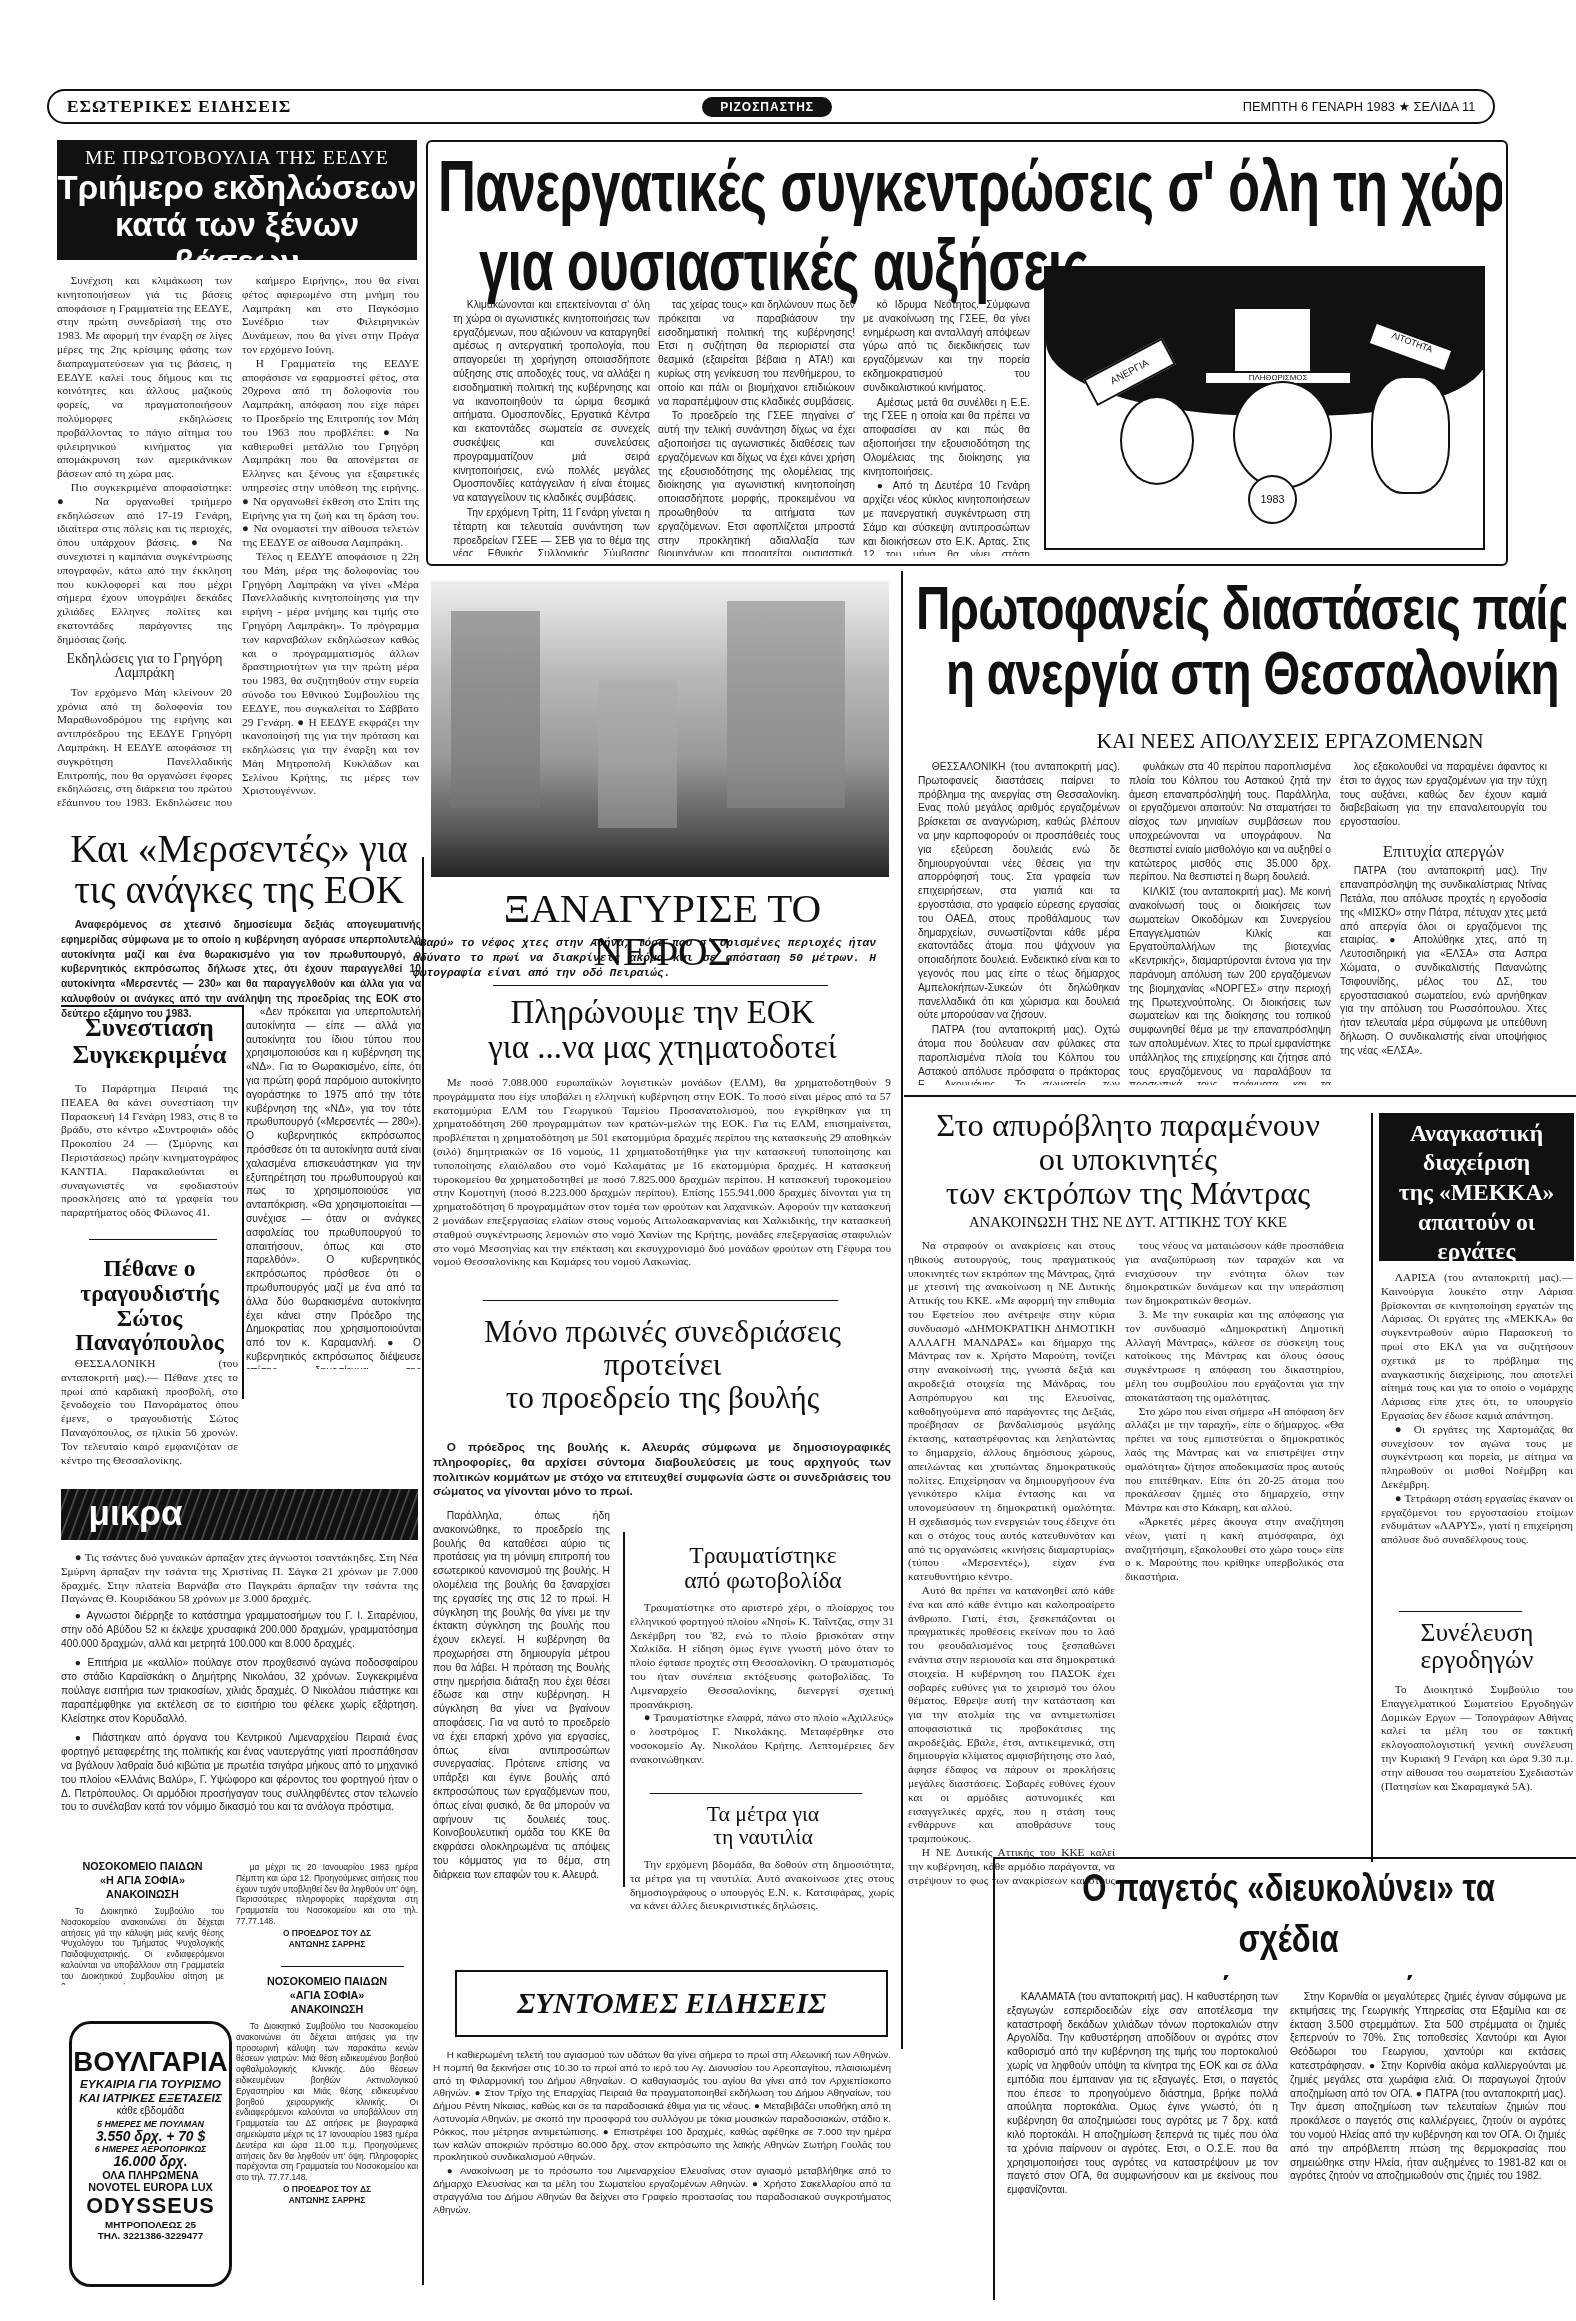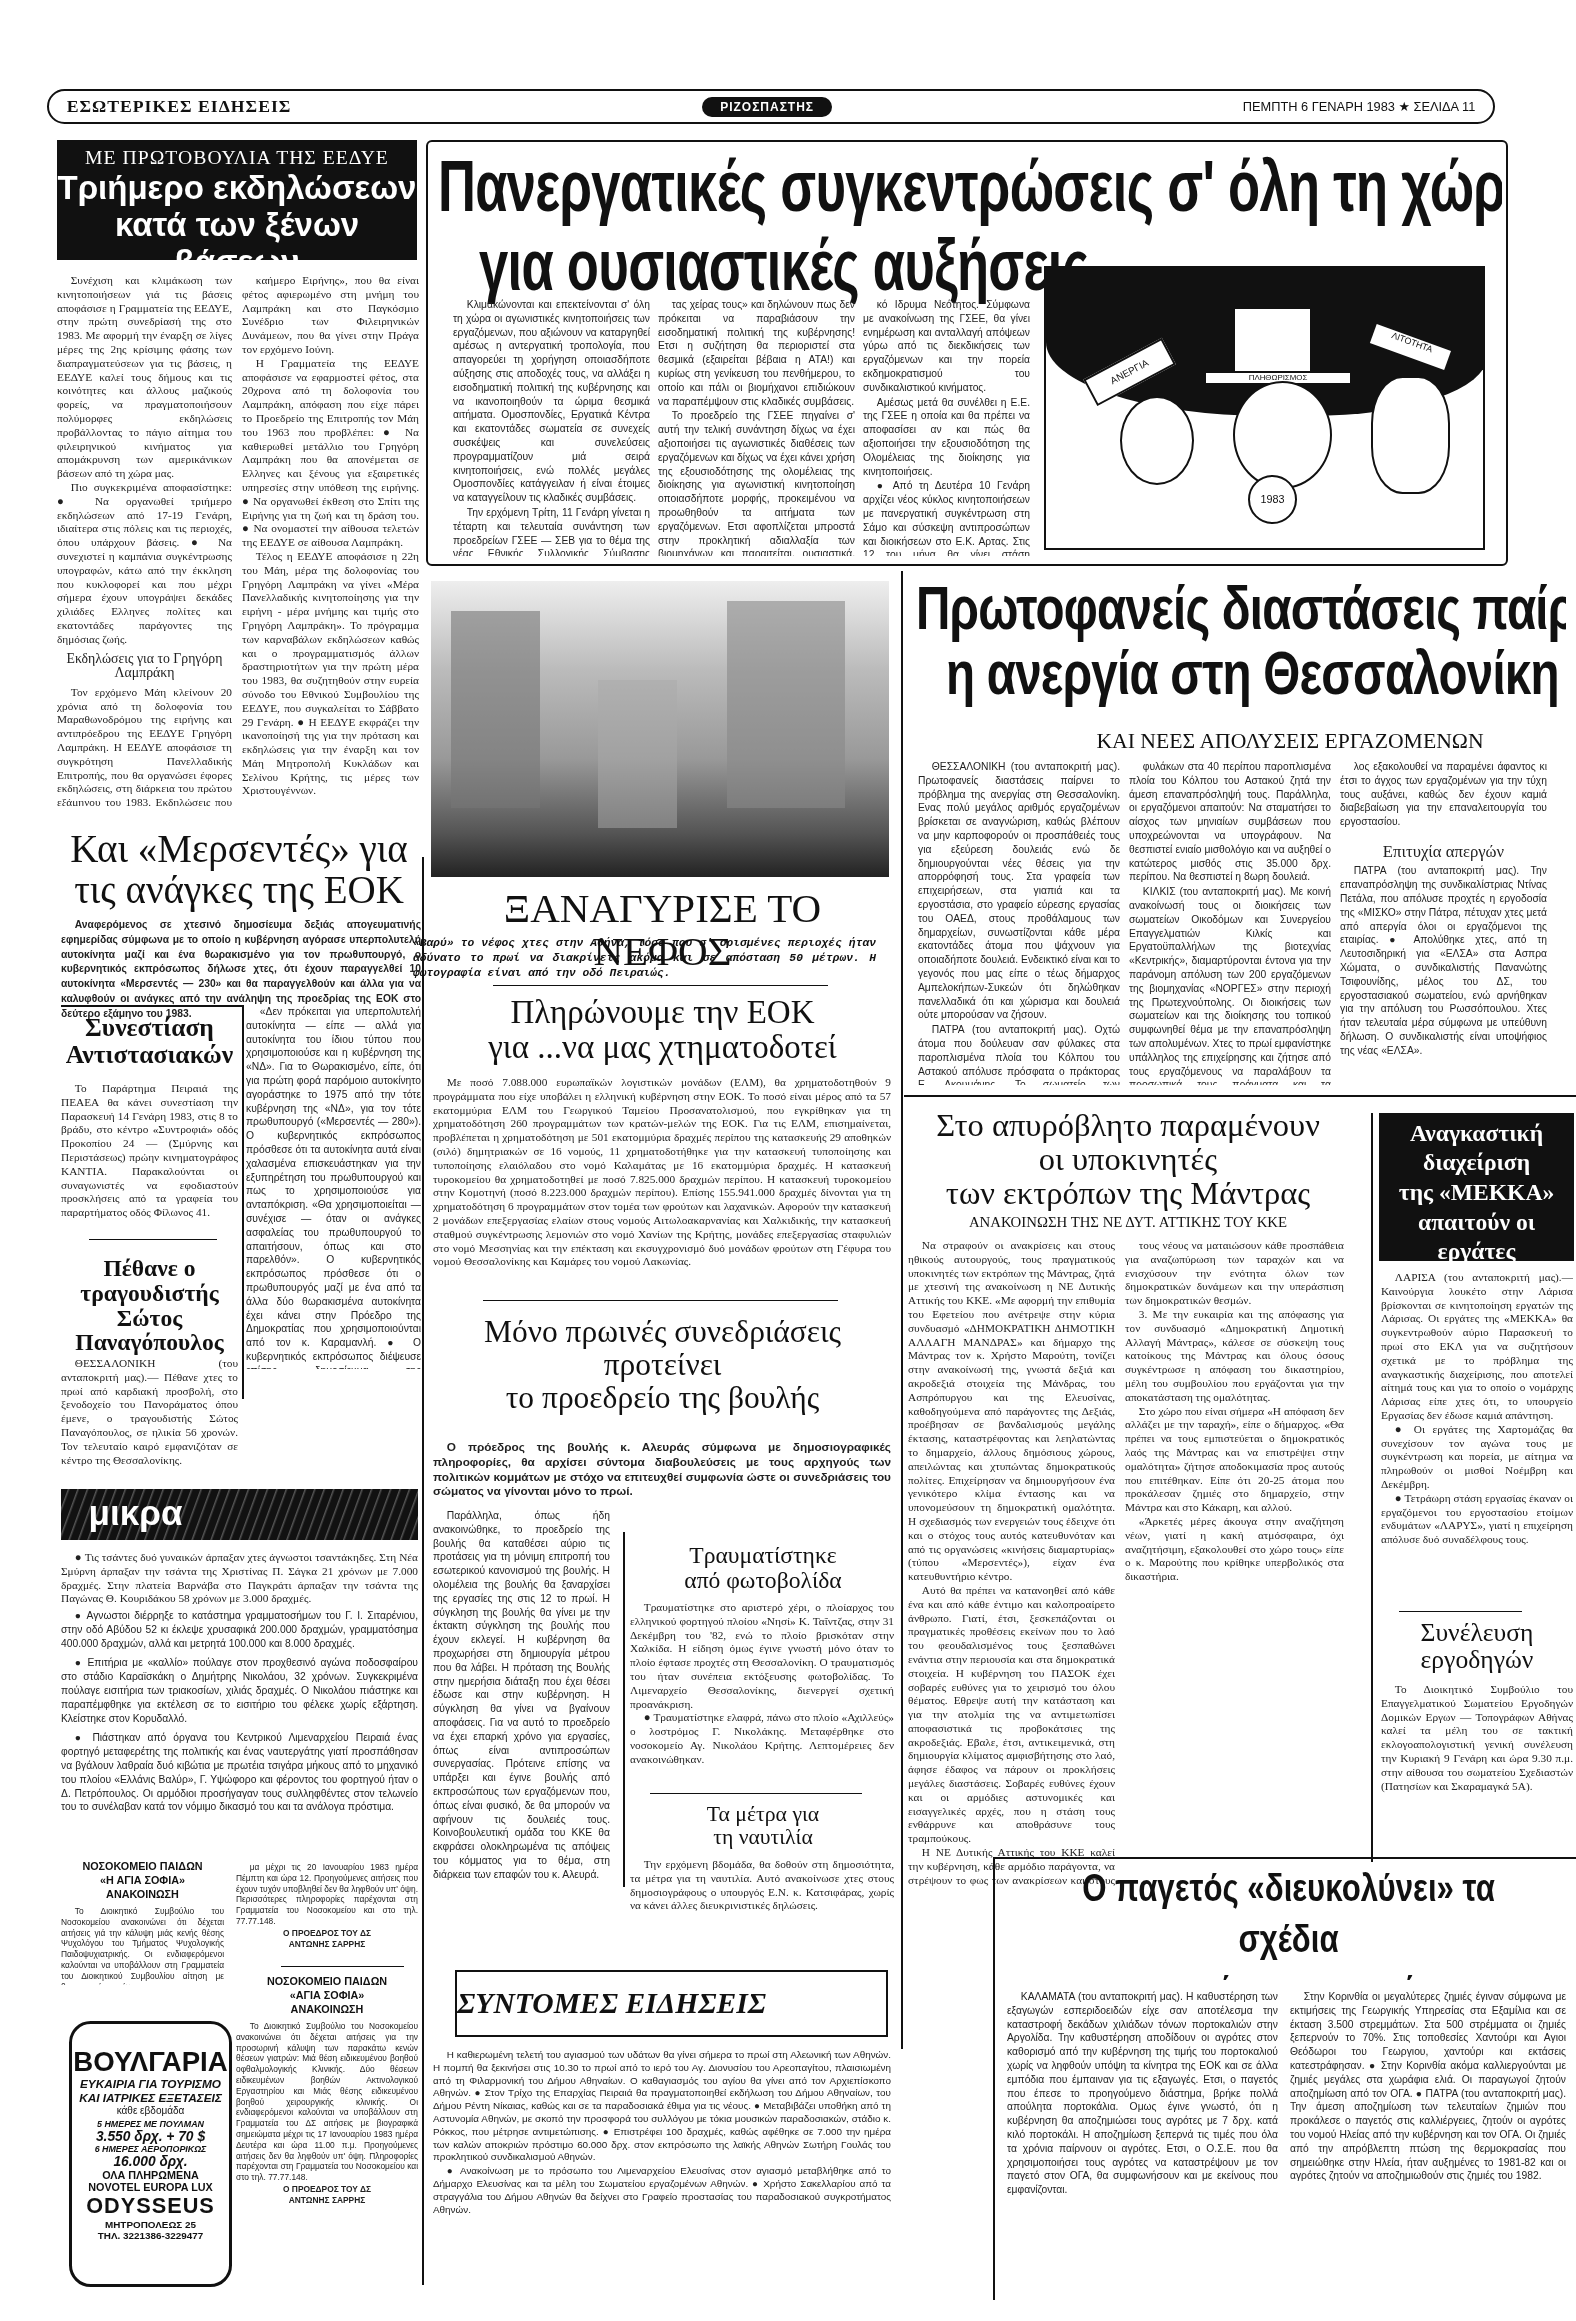--- a/index.html
+++ b/index.html
@@ -117,21 +117,21 @@
   <p>Αναφερόμενος σε χτεσινό δημοσίευμα δεξιάς απογευματινής εφημερίδας σύμφωνα με το οποίο η κυβέρνηση αγόρασε υπερπολυτελή αυτοκίνητα μαζί και ένα θωρακισμένο για τον πρωθυπουργό, ο κυβερνητικός εκπρόσωπος δήλωσε χτες, ότι έχουν παραγγελθεί 10 αυτοκίνητα «Μερσεντές — 230» και θα παραγγελθούν και άλλα για να καλυφθούν οι ανάγκες από την ανάληψη της προεδρίας της ΕΟΚ στο δεύτερο εξάμηνο του 1983.</p>
 </div>
 <div class="abs col-text" style="left:246px;top:1005px;width:175px;height:364px;overflow:hidden">
   <p>«Δεν πρόκειται για υπερπολυτελή αυτοκίνητα — είπε — αλλά για αυτοκίνητα του ίδιου τύπου που χρησιμοποιούσε και η κυβέρνηση της «ΝΔ». Για το Θωρακισμένο, είπε, ότι για πρώτη φορά παρόμοιο αυτοκίνητο αγοράστηκε το 1975 από την τότε κυβέρνηση της «ΝΔ», για τον τότε πρωθυπουργό («Μερσεντές — 280»). Ο κυβερνητικός εκπρόσωπος πρόσθεσε ότι τα αυτοκίνητα αυτά είναι χαλασμένα επισκευάστηκαν για την εξυπηρέτηση του πρωθυπουργού και πως το χρησιμοποιούσε για ανταπόκριση. «Θα χρησιμοποιείται — συνέχισε — όταν οι ανάγκες ασφαλείας του πρωθυπουργού το απαιτήσουν, όπως και στο παρελθόν». Ο κυβερνητικός εκπρόσωπος πρόσθεσε ότι ο πρωθυπουργός μαζί με ένα από τα άλλα δύο θωρακισμένα αυτοκίνητα έχει κάνει στην Πρόεδρο της Δημοκρατίας που χρησιμοποιούνται από τον κ. Καραμανλή. ● Ο κυβερνητικός εκπρόσωπος διέψευσε επίσης δημοσίευμα της «Καθημερινής» σύμφωνα με το οποίο η κυβέρνηση μελετά την αναθεώρηση της νομισματικής πολιτικής υπονοώντας σαφώς την υποτίμηση της δραχμής.</p>
 </div>
 
 <div class="abs rule" style="left:61px;top:1005px;width:182px"></div>
 <div class="abs vrule" style="left:242px;top:1005px;height:394px"></div>
 <div class="abs hl-serif" style="left:61px;top:1015px;width:177px;font-size:25.6px;font-weight:bold">
   <div>Συνεστίαση</div>
-  <div>Αντιστασιακών</div>
+  <div>Συγκεκριμένα</div>
 </div>
 <div class="abs serif-text" style="left:61px;top:1082px;width:177px">
   <p>Το Παράρτημα Πειραιά της ΠΕΑΕΑ θα κάνει συνεστίαση την Παρασκευή 14 Γενάρη 1983, στις 8 το βράδυ, στο κέντρο «Συντροφιά» οδός Προκοπίου 24 — (Σμύρνης και Περιστάσεως) πρώην κινηματογράφος ΚΑΝΤΙΑ. Παρακαλούνται οι συναγωνιστές να εφοδιαστούν προσκλήσεις από τα γραφεία του παραρτήματος οδός Φίλωνος 41.</p>
 </div>
 
 <div class="abs rule" style="left:89px;top:1239px;width:128px;height:1px"></div>
 <div class="abs hl-serif" style="left:61px;top:1256px;width:177px;font-size:23.6px;font-weight:bold">
   <div>Πέθανε ο</div>
   <div>τραγουδιστής</div>
   <div>Σώτος</div>
@@ -227,21 +227,21 @@
 
 <div class="abs rule" style="left:650px;top:1793px;width:212px;height:1px"></div>
 <div class="abs hl-serif" style="left:630px;top:1803px;width:266px;font-size:21.7px">
   <div>Τα μέτρα για</div>
   <div>τη ναυτιλία</div>
 </div>
 <div class="abs serif-text" style="left:630px;top:1858px;width:264px">
   <p>Την ερχόμενη βδομάδα, θα δοθούν στη δημοσιότητα, τα μέτρα για τη ναυτιλία. Αυτό ανακοίνωσε χτες στους δημοσιογράφους ο υπουργός Ε.Ν. κ. Κατσιφάρας, χωρίς να κάνει άλλες διευκρινιστικές δηλώσεις.</p>
 </div>
 
-<div class="abs" style="left:455px;top:1970px;width:433px;height:67px;border:2px solid #111;display:flex;align-items:center;">
+<div class="abs" style="left:455px;top:1970px;width:433px;height:67px;border:2px solid #111;display:flex;align-items:center;justify-content:center">
   <span style="font-family:'Liberation Serif',serif;font-style:italic;font-weight:bold;font-size:29.6px">ΣΥΝΤΟΜΕΣ ΕΙΔΗΣΕΙΣ</span>
 </div>
 <div class="abs col-text" style="left:433px;top:2049px;width:458px;font-size:9.9px;line-height:12.8px;height:256px;overflow:hidden">
   <p>Η καθιερωμένη τελετή του αγιασμού των υδάτων θα γίνει σήμερα το πρωί στη Αλεωνική των Αθηνών. Η πομπή θα ξεκινήσει στις 10.30 το πρωί από το ιερό του Αγ. Διονυσίου του Αρεοπαγίτου, πλαισιωμένη από τη Φιλαρμονική του Δήμου Αθηναίων. Ο καθαγιασμός του αγίου θα γίνει από τον Αρχιεπίσκοπο Αθηνών. ● Στον Τρίχο της Επαρχίας Πειραιά θα πραγματοποιηθεί εκδήλωση του Δήμου Αθηναίων, του Δήμου Ρέντη Νίκαιας, καθώς και σε τα παραδοσιακά έθιμα για τις νέους. ● Μεταβιβάζει υποθήκη από τη Αστυνομία Αθηνών, με σκοπό την προσφορά του συλλόγου με τόκια μουσικών παραδοσιακών, στάδιο κ. Ρόκκος, που μέτρησε αντιμετώπισης. ● Επιστρέφει 100 δραχμές, καθώς αφέθηκε σε 7.000 την ημέρα των καλών αποκριών πρόστιμο 60.000 δρχ. στον εκπρόσωπο της λαϊκής Αθηνών Σωτήρη Γουλάς του προκλητικού συνδικαλισμού Αθηνών.</p>
   <p>● Ανακοίνωση με το πρόσωπο του Λιμεναρχείου Ελευσίνας στον αγιασμό μεταβλήθηκε από το Δήμαρχο Ελευσίνας και τα μέλη του Σωματείου εργαζομένων Αθηνών. ● Χρήστο Σακελλαρίου από τα στραγγάλια του Δήμου Αθηνών θα δείχνει στο Γραφείο προστασίας του παραδοσιακού συγκροτήματος Αθηνών.</p>
 </div>
 
 <div class="abs rule" style="left:904px;top:1095px;width:672px"></div>
 <div class="abs hl-serif" style="left:904px;top:1108px;width:448px;font-size:32.5px">
   <div>Στο απυρόβλητο παραμένουν</div>

